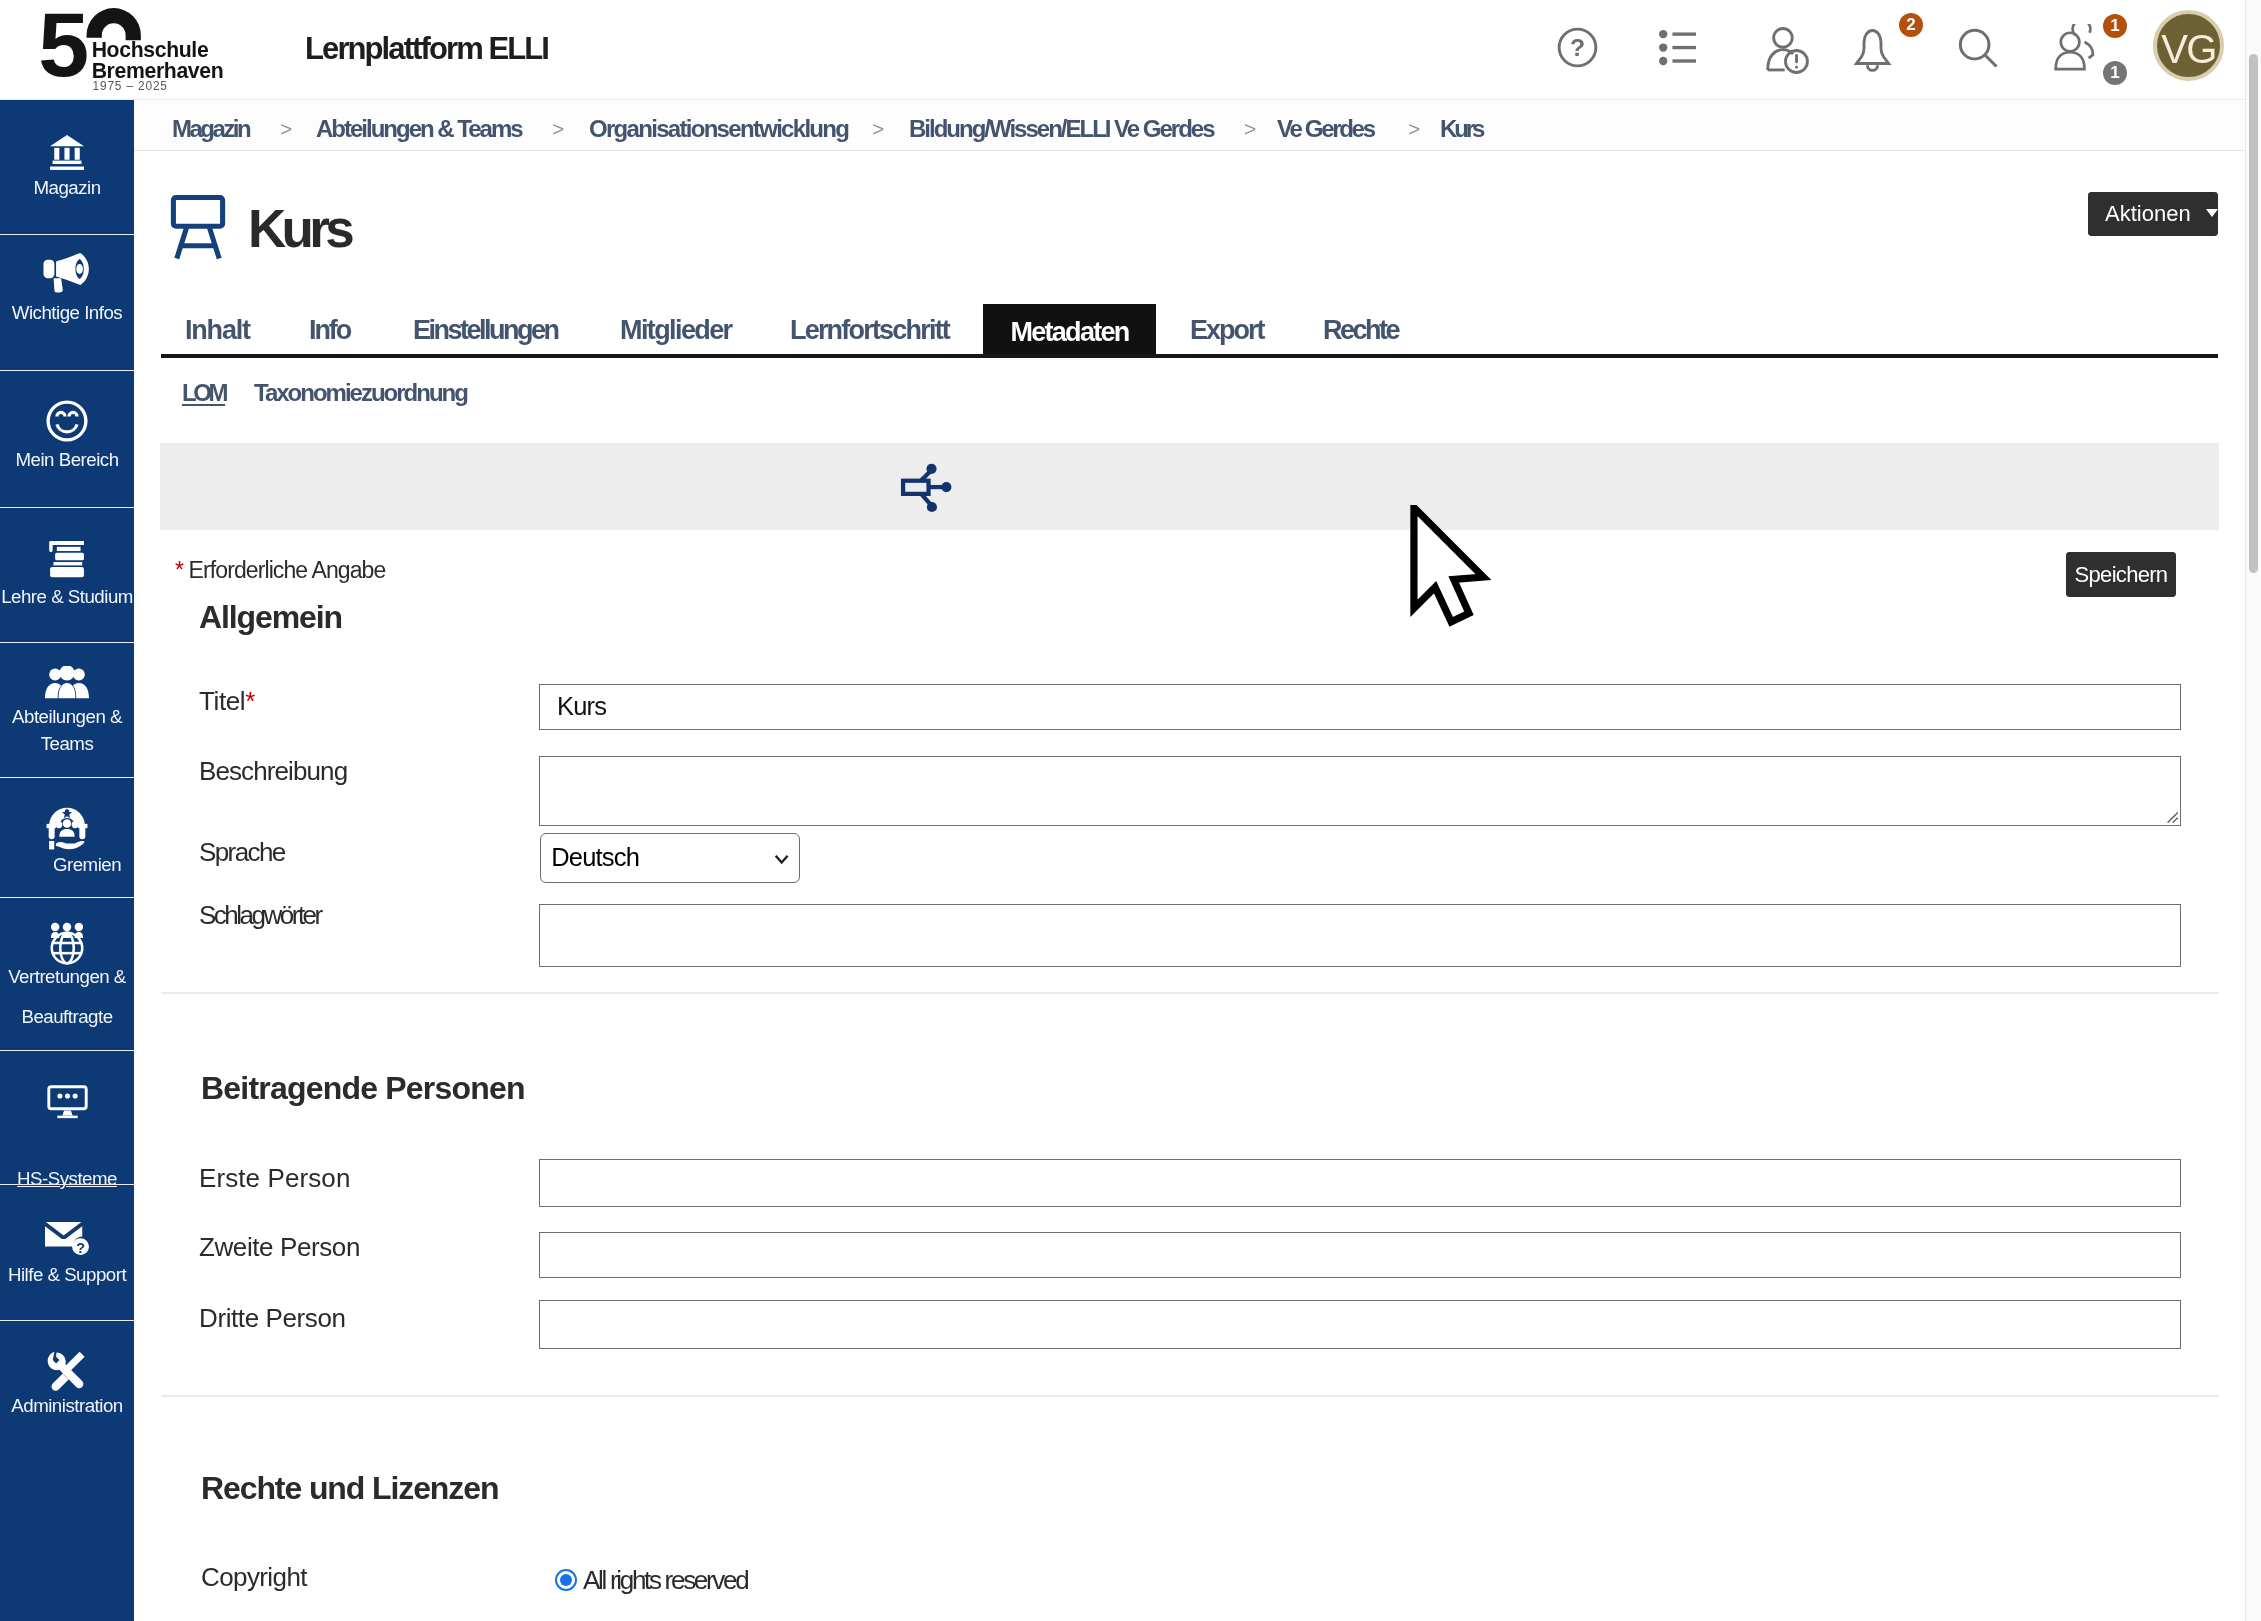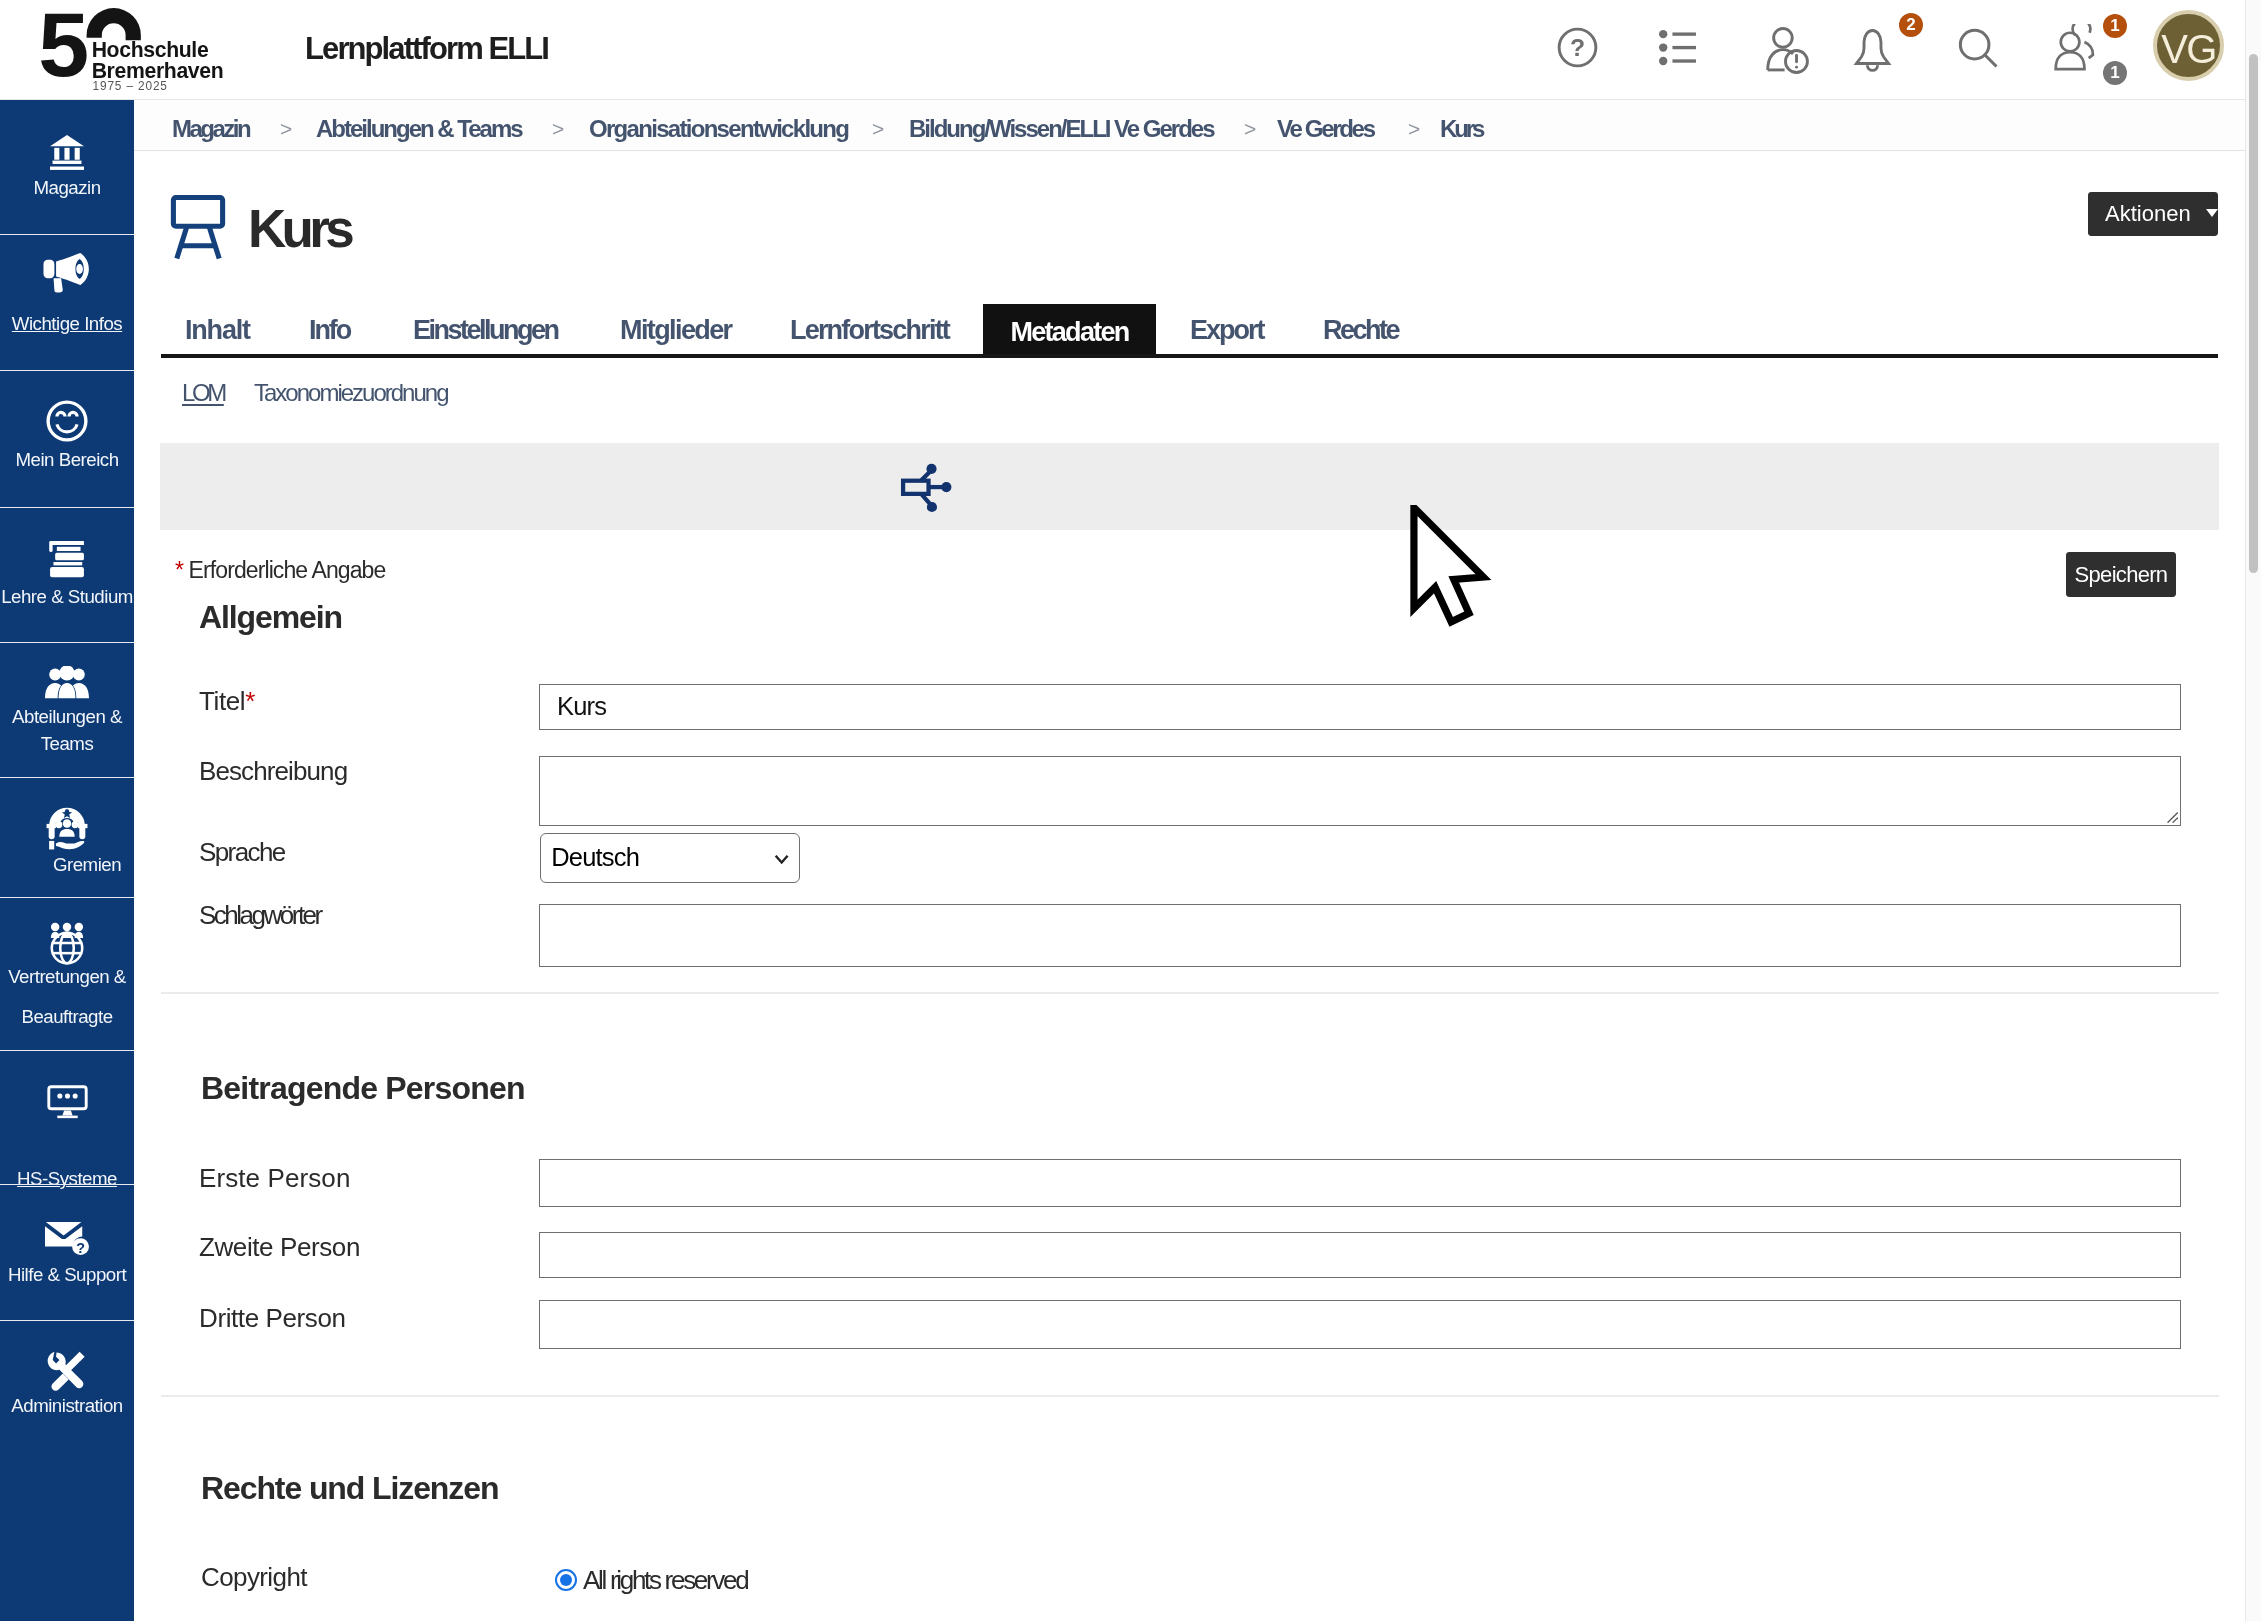--- a/index.html
+++ b/index.html
@@ -25,21 +25,21 @@
   .csep { position:absolute; top:18px; font-size:21px; line-height:1; color:#8f959c; font-weight:400; }
 
   
   #kurstitle { position:absolute; left:248px; top:198px; font-size:53px; font-weight:bold; color:#2a2a2a; letter-spacing:-4.7px; }
   .btn-dark { position:absolute; background:#2f2f2f; color:#fff; border-radius:3.4px; font-size:23px; }
 
   
   .tab { position:absolute; top:317px; font-size:27px; line-height:1; font-weight:600; color:#44546e; white-space:nowrap; }
   #tabline { position:absolute; left:161px; top:354px; width:2057px; height:4.2px; background:#161616; }
   #activetab { position:absolute; left:983px; top:304px; width:173px; height:50px; background:#111; color:#fff; font-size:27px; letter-spacing:-1.7px; font-weight:600; text-align:center; line-height:57px; }
-  .subtab { position:absolute; top:376px; font-size:24px; line-height:1.4; font-weight:400; }
+  .subtab { position:absolute; top:376px; font-size:24px; line-height:1.4; font-weight:700; }
 
   
   #graybar { position:absolute; left:160px; top:443px; width:2059px; height:87px; background:#ededed; }
 
   
   .label { position:absolute; font-size:26px; color:#2b2b2b; white-space:nowrap; letter-spacing:-0.4px; line-height:31px; }
   .inputbox { position:absolute; left:539px; width:1642px; background:#fff; border:1.3px solid #6f6f6f; }
   .sephr { position:absolute; left:161px; width:2058px; height:1.7px; background:#ebebeb; }
   .h2 { position:absolute; font-size:32px; font-weight:bold; color:#2b2b2b; line-height:1.2; }
   .red { color:#c00000; }
@@ -134,21 +134,21 @@
       <div class="sidelabel" style="top:77px;">Magazin</div>
       <div class="sideitem" style="top:134px;height:136px;"></div>
       <div class="sideicon" style="top:153px;"><svg width="48" height="42" viewBox="0 0 56 50">
           <g fill="#fff">
             <rect x="0" y="8" width="13" height="22" rx="5"></rect>
             <path d="M15 10 C26 7 38 2 44 0 C50 4 54 11 54 19 C54 27 50 34 44 38 C38 36 26 31 15 28 Z M43 7 C40 9 38 13 38 19 C38 25 40 29 43 31 C46 29 48 25 48 19 C48 13 46 9 43 7 Z"></path>
             <ellipse cx="43" cy="19" rx="4" ry="6"></ellipse>
             <path d="M12 30 L21 30 L23 44 C23 46 21 47 19 47 L16 47 C14 47 13 46 13 44 Z"></path>
           </g>
         </svg></div>
-      <div class="sidelabel" style="top:213px;text-decoration:underline;">Wichtige Infos</div>
+      <div class="sidelabel" style="top:202px;">Wichtige Infos</div>
       <div class="sideitem" style="top:270px;height:138px;"></div>
       <div class="sideicon" style="top:300px;"><svg width="42" height="42" viewBox="0 0 50 50">
           <circle cx="25" cy="25" r="22.5" fill="none" stroke="#fff" stroke-width="4"></circle>
           <path d="M13 19.5 a 4.8 4.8 0 0 1 9.6 0" fill="none" stroke="#fff" stroke-width="3.8"></path>
           <path d="M27.4 19.5 a 4.8 4.8 0 0 1 9.6 0" fill="none" stroke="#fff" stroke-width="3.8"></path>
           <path d="M13 29 a 12.5 12.5 0 0 0 24 0" fill="none" stroke="#fff" stroke-width="3.8"></path>
         </svg></div>
       <div class="sidelabel" style="top:349px;">Mein Bereich</div>
       <div class="sideitem" style="top:407px;height:134px;"></div>
       <div class="sideicon" style="top:439px;"><svg width="44" height="41" viewBox="0 0 52 48">

